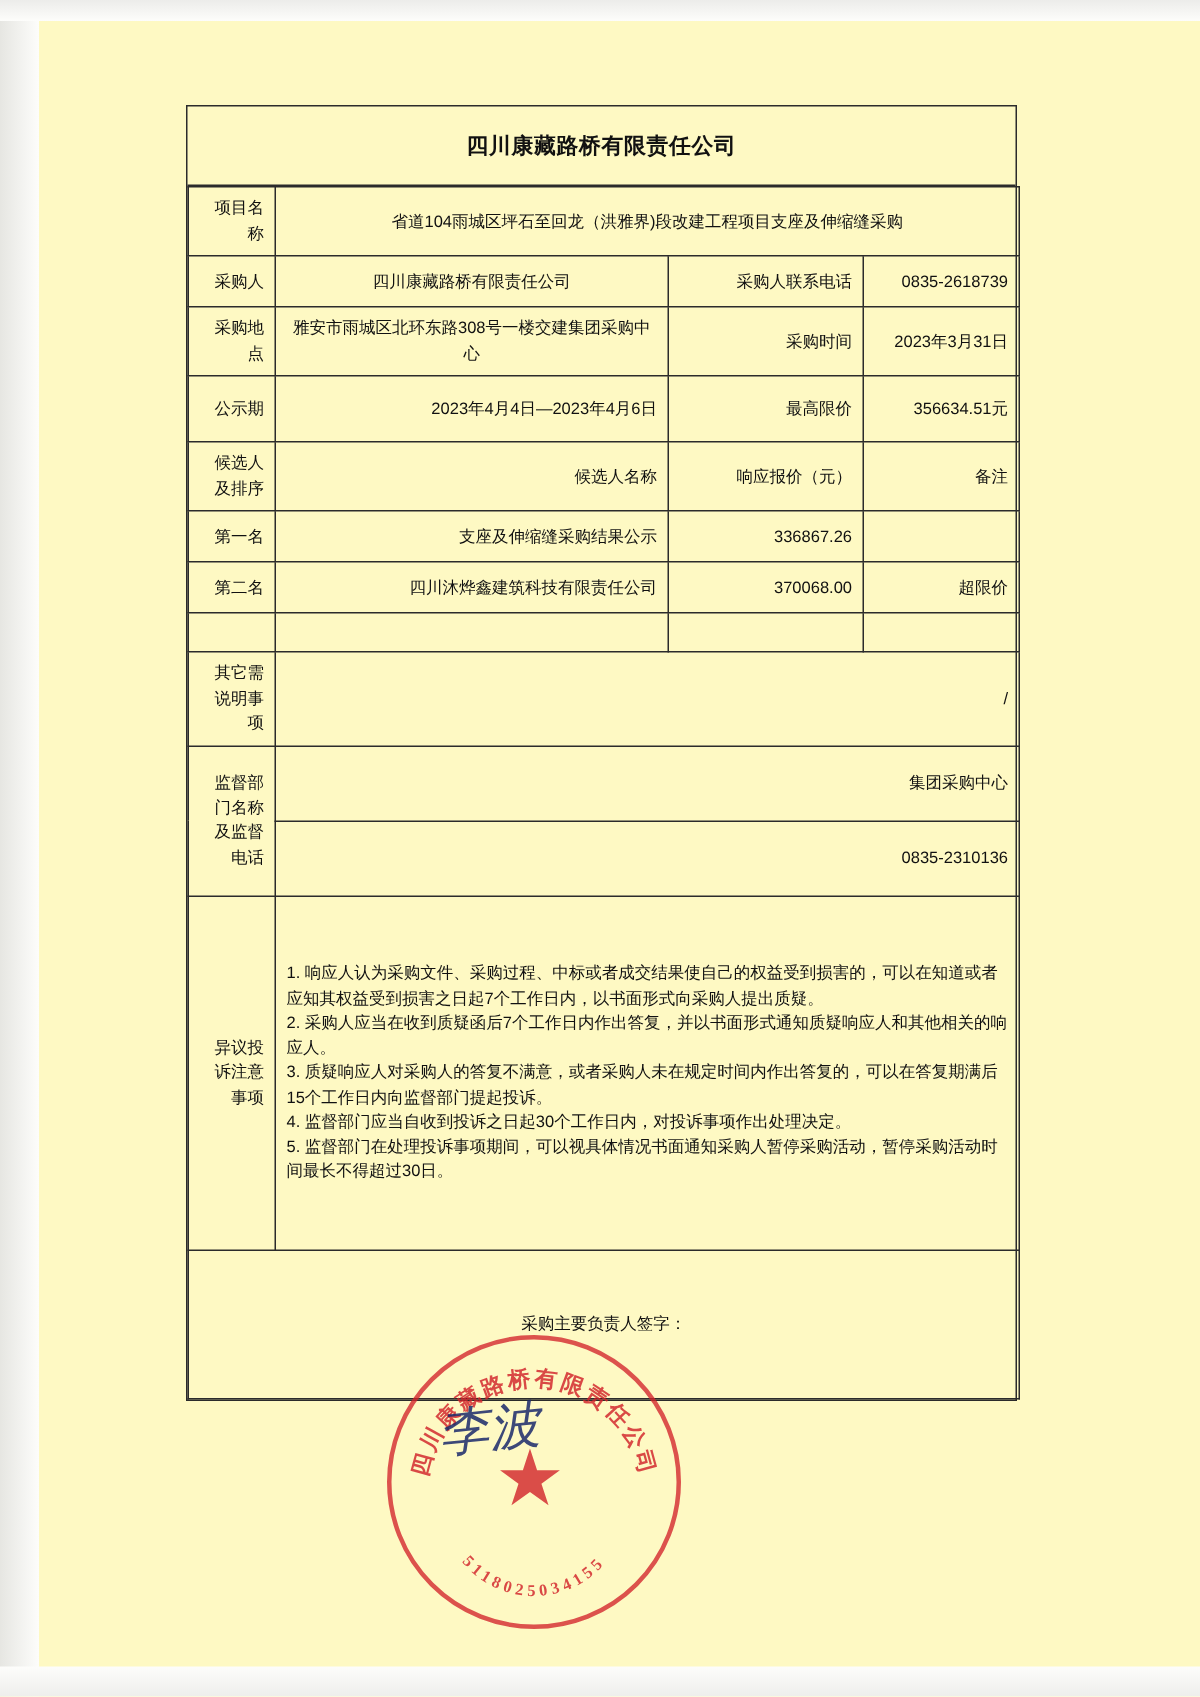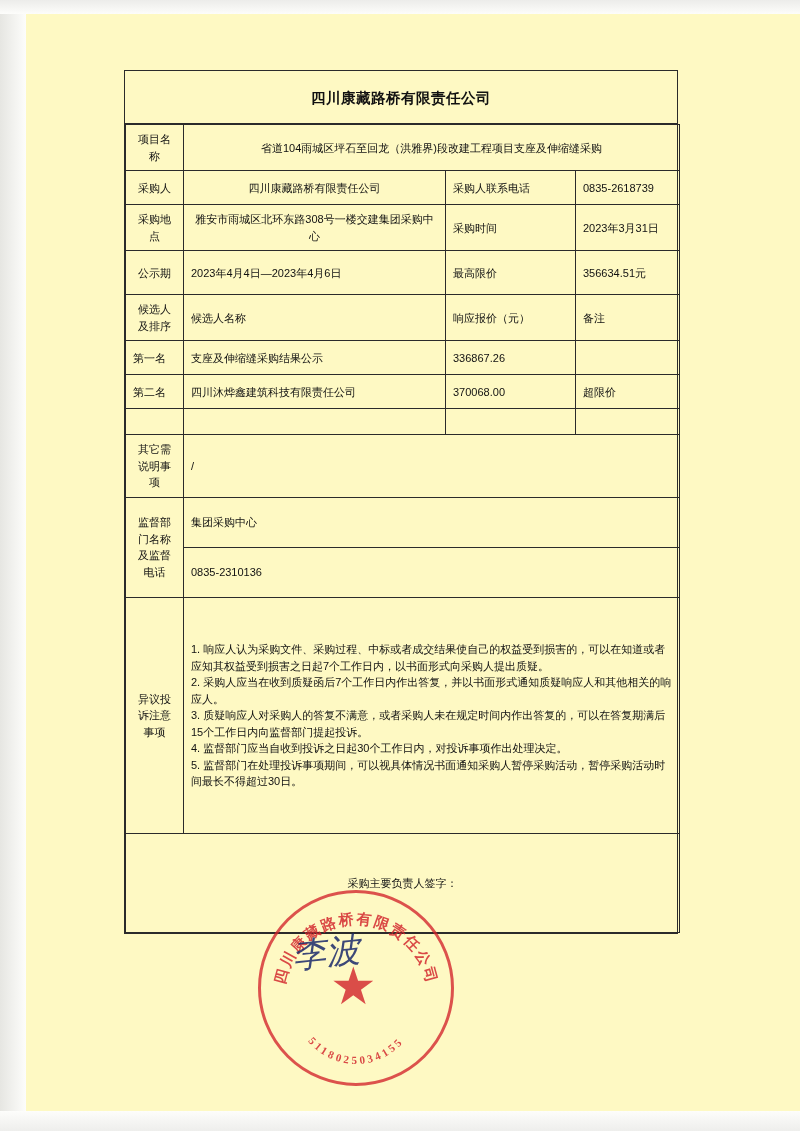--- a/index.html
+++ b/index.html
@@ -65,24 +65,24 @@
   }
   table.main td {
     border: 1px solid #2b2b2b;
     font-size: 11px;
     padding: 6px 7px;
     vertical-align: middle;
     line-height: 1.5;
     color: #111;
   }
   .lbl {
-    text-align: center;
+    text-align: right;
     width: 54px;
   }
-  .ctr { text-align: left; }
+  .ctr { text-align: right; }
   .lft { text-align: center; }
 
   .row-h { height: 34px; }
   .row-tall { height: 44px; }
 
   .small-blank { height: 26px; }
 
   .notes-cell {
     text-align: left;
     font-size: 10.6px;

